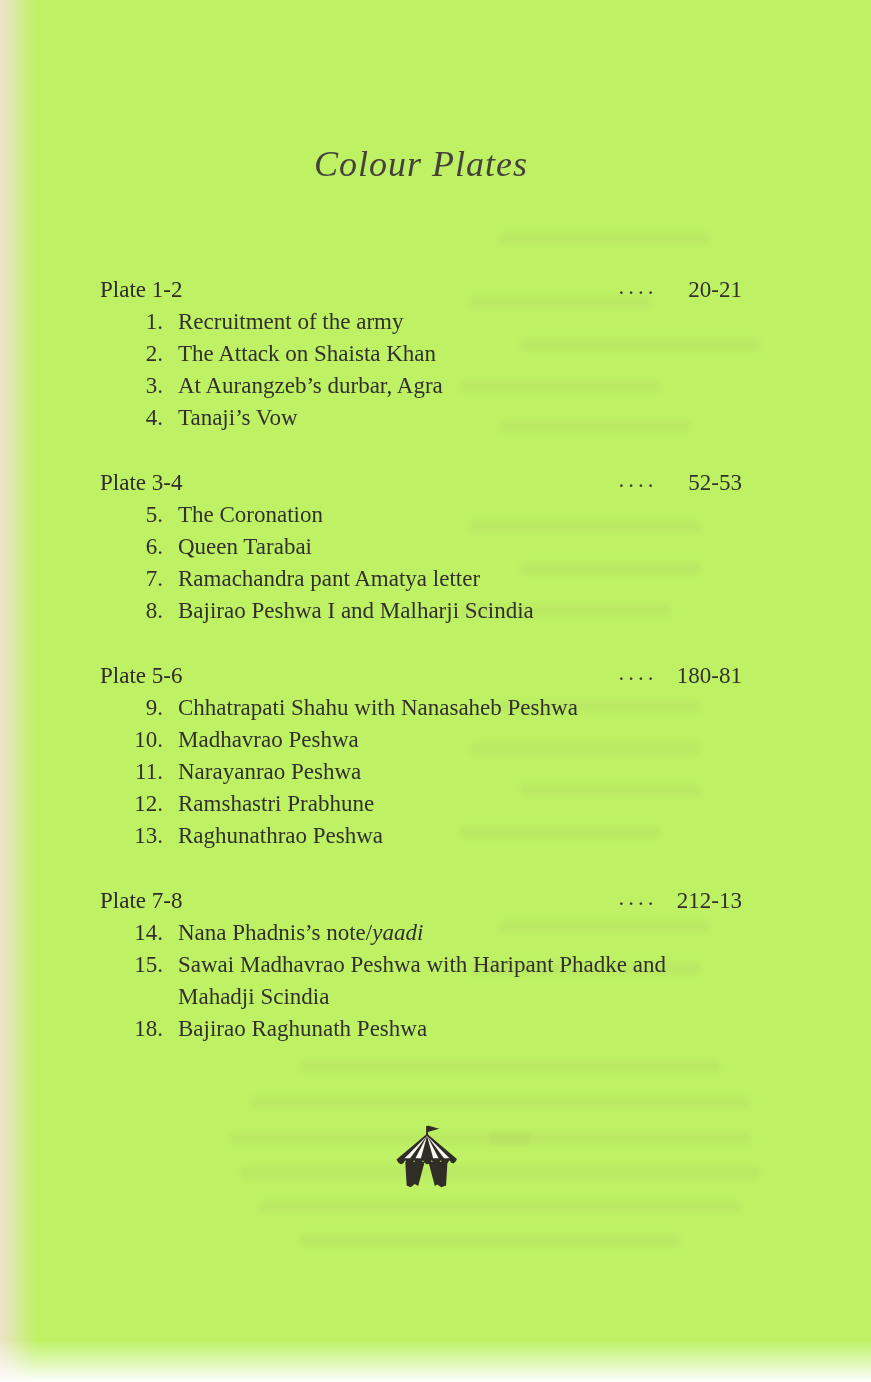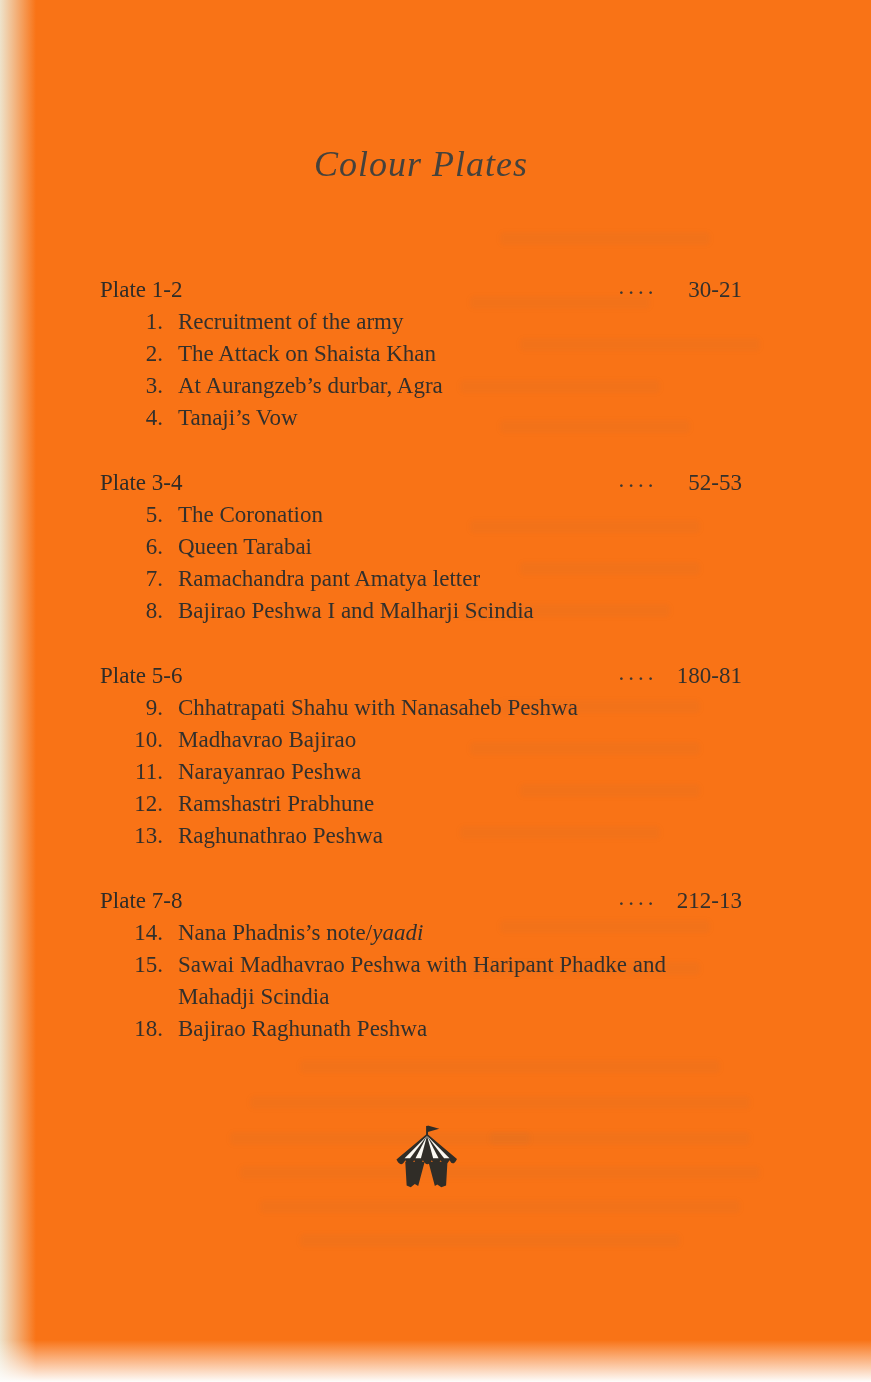--- a/index.html
+++ b/index.html
@@ -1,20 +1,20 @@
 <!DOCTYPE html>
 <html><head>
 <meta charset="utf-8">
 <style>
   html,body { margin:0; padding:0; background:#d8d5cf; }
   .page {
     position:relative;
     width:871px; height:1382px;
     margin:0 auto;
-    background:#f97316;
+    background:#bef264;
     overflow:hidden;
     font-family:"Liberation Serif","DejaVu Serif",serif;
     color:#33302c;
   }
   
   .gutter {
     position:absolute; left:0; top:0; bottom:0; width:36px;
     background:linear-gradient(to right, #eee3cb 0%, rgba(251,249,242,0) 100%);
   }
   .bottom-edge {
@@ -85,21 +85,21 @@
       <div class="ghost" style="left: 490px; top: 1132px; width: 260px;"></div>
       <div class="ghost" style="left: 240px; top: 1166px; width: 520px;"></div>
       <div class="ghost" style="left: 260px; top: 1200px; width: 480px;"></div>
       <div class="ghost" style="left: 300px; top: 1234px; width: 380px;"></div>
     </div>
 
   <h1 class="title">Colour Plates</h1>
 
   <div class="toc" id="toc">
       <div class="section">
-        <div class="heading-row"><span class="heading">Plate 1-2</span><span class="dots">....</span><span class="pages">30-21</span></div>
+        <div class="heading-row"><span class="heading">Plate 1-2</span><span class="dots">....</span><span class="pages">20-21</span></div>
         <ol class="items">
           <li>
             <span class="num">1.</span>
             <span class="item-text">Recruitment of the army</span>
           </li>
           <li>
             <span class="num">2.</span>
             <span class="item-text">The Attack on Shaista Khan</span>
           </li>
           <li>
@@ -135,21 +135,21 @@
       </div>
       <div class="section">
         <div class="heading-row"><span class="heading">Plate 5-6</span><span class="dots">....</span><span class="pages">180-81</span></div>
         <ol class="items">
           <li>
             <span class="num">9.</span>
             <span class="item-text">Chhatrapati Shahu with Nanasaheb Peshwa</span>
           </li>
           <li>
             <span class="num">10.</span>
-            <span class="item-text">Madhavrao Bajirao</span>
+            <span class="item-text">Madhavrao Peshwa</span>
           </li>
           <li>
             <span class="num">11.</span>
             <span class="item-text">Narayanrao Peshwa</span>
           </li>
           <li>
             <span class="num">12.</span>
             <span class="item-text">Ramshastri Prabhune</span>
           </li>
           <li>

